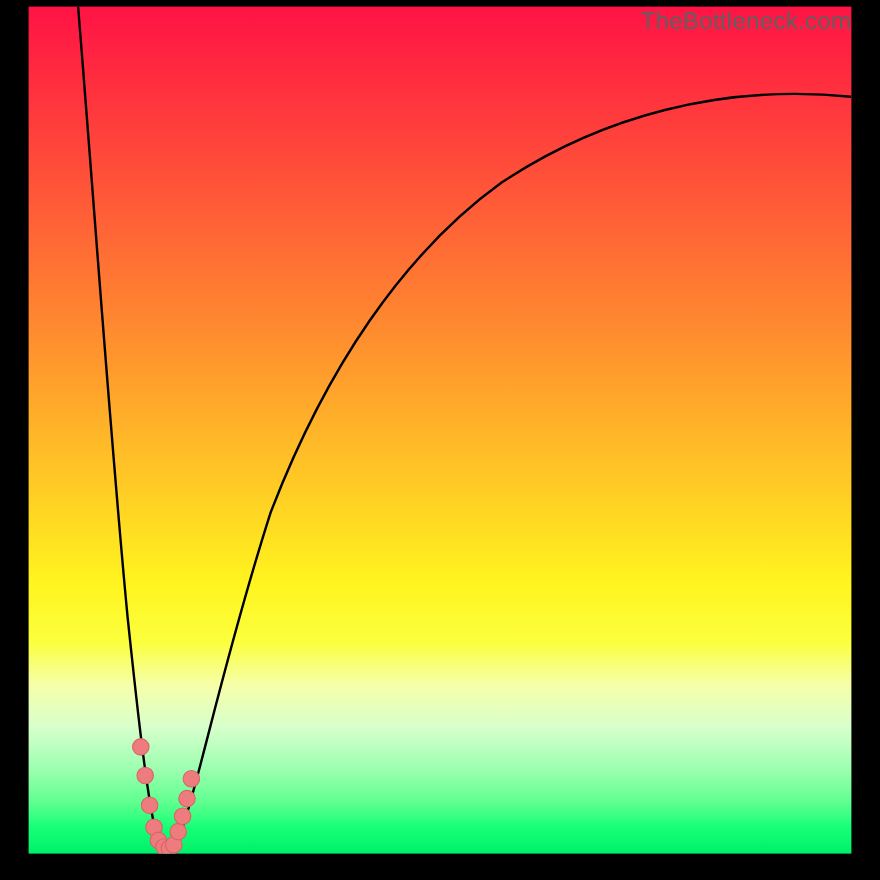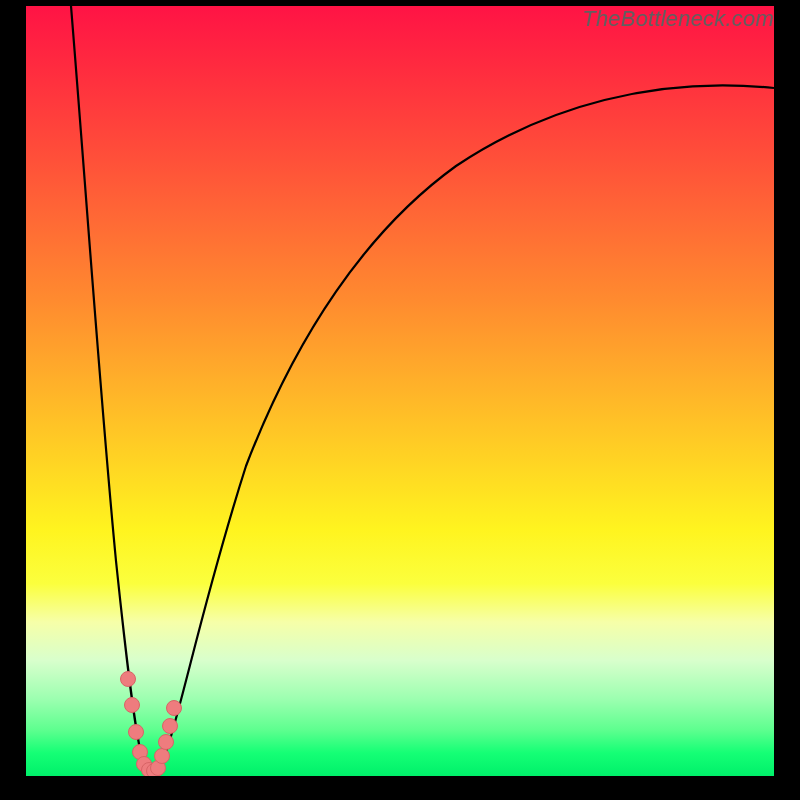--- a/index.html
+++ b/index.html
@@ -50,21 +50,20 @@
   }
   .watermark {
     position: absolute;
     top: 6px;
     right: 26px;
     font-size: 22px;
     color: #606060;
     font-weight: 500;
     letter-spacing: 0.2px;
     user-select: none;
-    font-style: italic;
   }
 </style>
 </head>
 <body>
 
 <div class="frame">
   <div class="plot-area">
 
     <svg class="curves" viewBox="0 0 748 770" preserveAspectRatio="none">
       <path d="M 45 0

